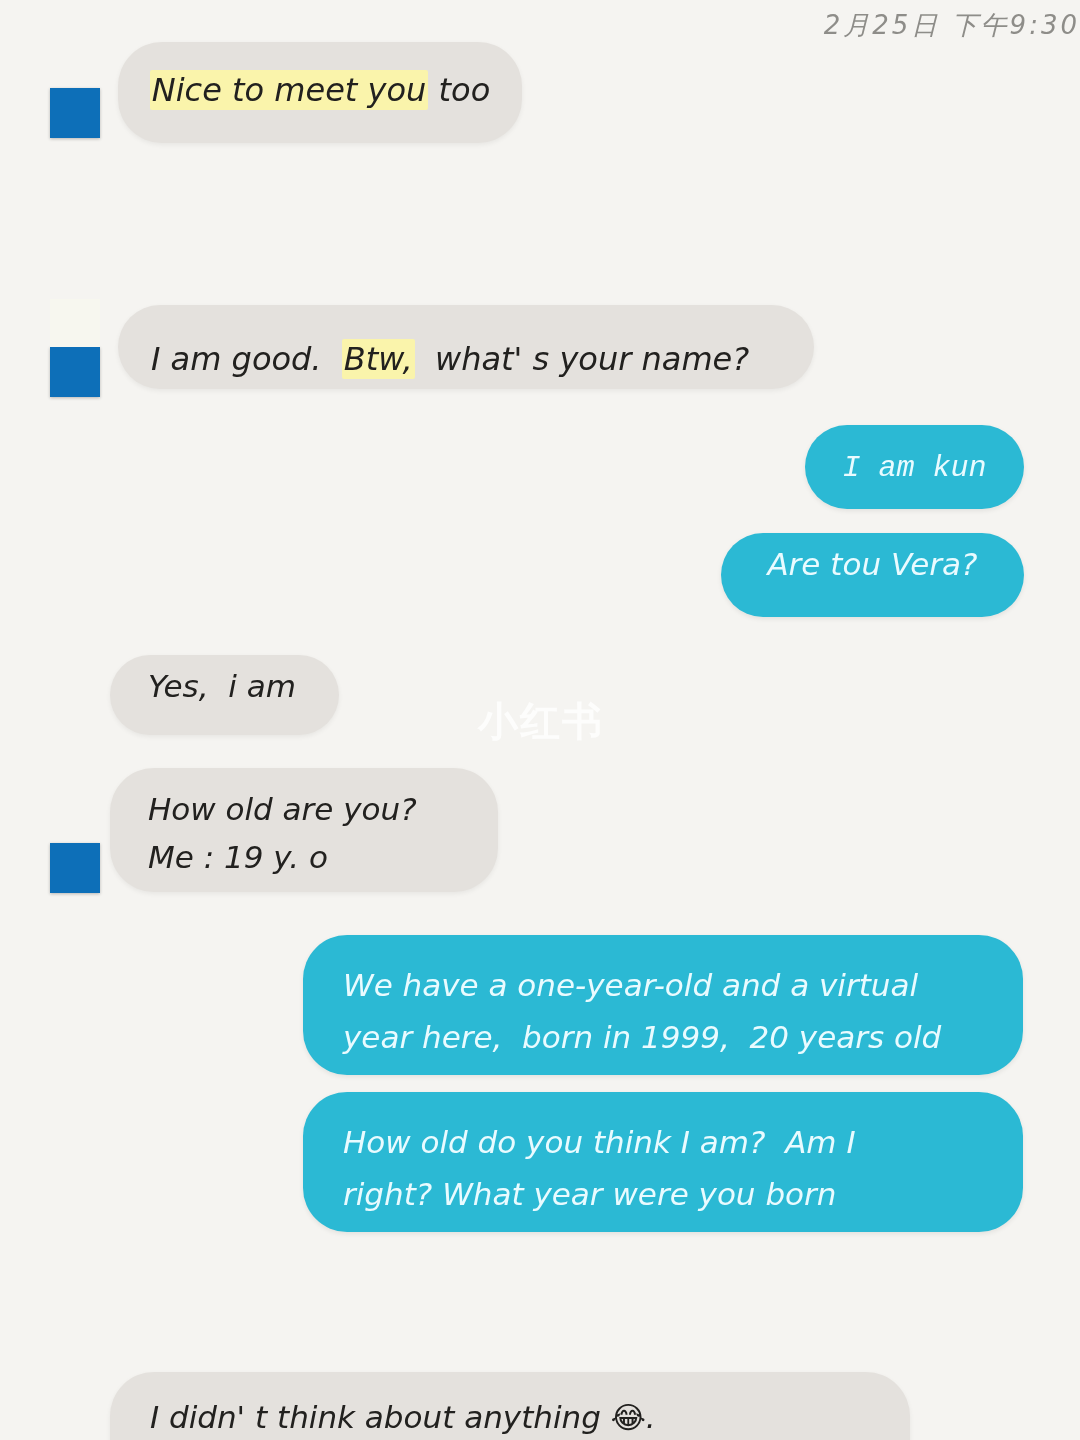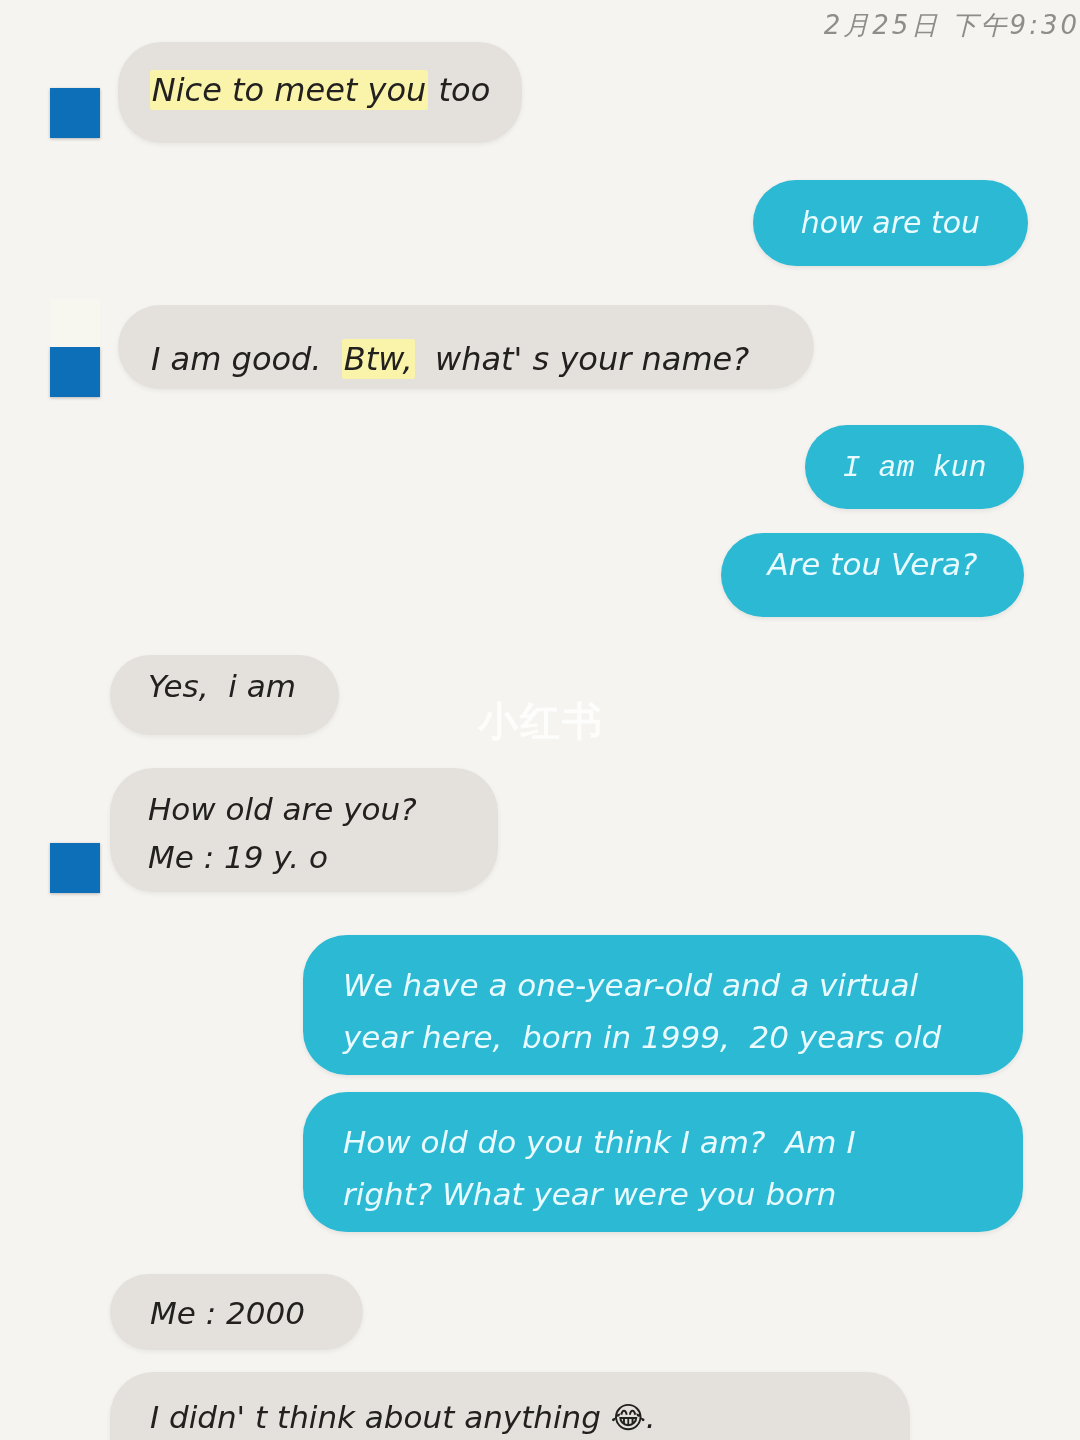--- a/index.html
+++ b/index.html
@@ -121,38 +121,36 @@
 <div class="chat-canvas">
 
   <div class="timestamp">2月25日 下午9:30</div>
 
   <div class="avatar" id="av-1"></div>
   <div class="avatar two-tone" id="av-2"></div>
   <div class="avatar" id="av-3"></div>
 
   <div class="bubble them" id="b-nice"><span class="hl">Nice to meet you</span><span> too</span></div>
 
-  <div class="bubble me" id="b-howare"><span>how are tou</span></div>
 
   <div class="bubble them" id="b-good"><span>I am good.  </span><span class="hl">Btw,</span><span>  what' s your name?</span></div>
 
   <div class="bubble me" id="b-kun"><span>I am kun</span></div>
 
   <div class="bubble me" id="b-vera"><span>Are tou Vera?</span></div>
 
   <div class="bubble them" id="b-yes"><span>Yes,  i am</span></div>
 
   <div class="bubble them" id="b-howold"><span>How old are you?
 Me : 19 y. o</span></div>
 
   <div class="bubble me" id="b-virtual"><span>We have a one-year-old and a virtual
 year here,  born in 1999,  20 years old</span></div>
 
   <div class="bubble me" id="b-think"><span>How old do you think I am?  Am I
 right? What year were you born</span></div>
 
-  <div class="bubble them" id="b-2000"><span>Me : 2000</span></div>
 
   <div class="bubble them" id="b-didnt"><span>I didn' t think about anything </span><span class="emoji">😂</span><span>.</span></div>
 
   <div class="watermark">小红书</div>
 
 </div>
 
 </body></html>

